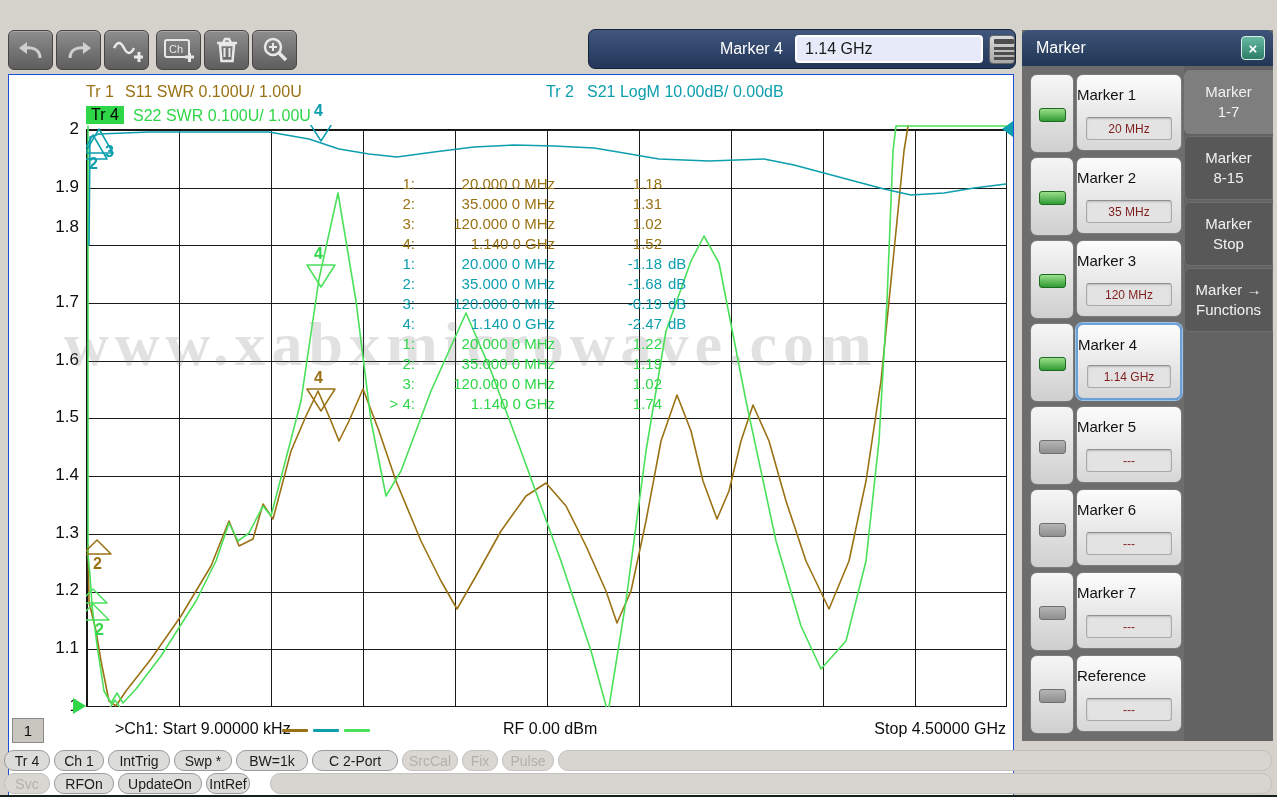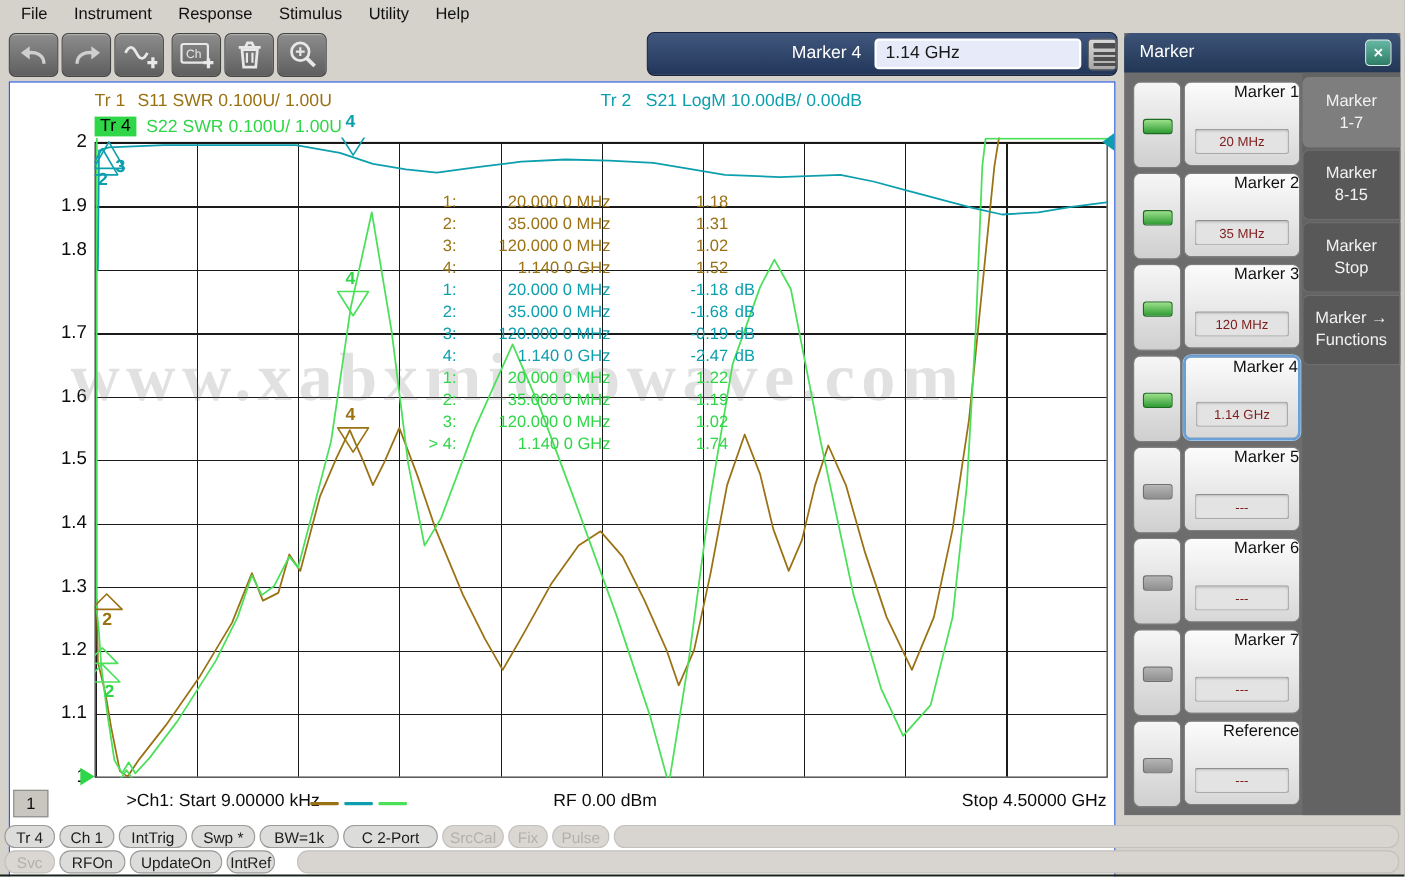--- a/index.html
+++ b/index.html
@@ -23,21 +23,21 @@
   .panel{position:absolute;left:1022px;top:30px;width:251px;height:711px;background:#6d6d6d;}
   .panel-header{position:absolute;left:0;top:0;width:100%;height:36px;background:linear-gradient(#3d5378,#223755);border-radius:6px 6px 0 0;display:flex;align-items:center;}
   .panel-header .ptitle{color:#fff;font-size:16px;margin-left:14px;flex:1;}
   .closebtn{width:22px;height:22px;margin-right:8px;border-radius:4px;background:linear-gradient(#66b8a4,#2e7e66);border:1px solid #d8efe6;color:#fff;font-size:15px;display:flex;align-items:center;justify-content:center;font-weight:bold;}
   .mrow-led{position:absolute;left:8px;width:42px;height:77px;border-radius:7px;background:linear-gradient(#f6f6f6,#cfcfcf);border:1px solid #7d7d7d;}
   .led{position:absolute;left:8px;top:33px;width:25px;height:12px;border-radius:3px;}
   .led.on{background:linear-gradient(#9be08b,#2f9b33);border:1px solid #1c6b20;}
   .led.off{background:linear-gradient(#b5b5b5,#8f8f8f);border:1px solid #6f6f6f;}
   .mrow-btn{position:absolute;left:54px;width:106px;height:77px;border-radius:7px;background:linear-gradient(#fcfcfc,#d7d7d7);border:1px solid #7d7d7d;box-sizing:border-box;}
   .mrow-btn.selected{border:2px solid #6ba1d9;box-shadow:0 0 0 1px #9cc4ea;}
-  .mrow-btn .mname{display:block;text-align:right;font-size:15px;color:#111;}
+  .mrow-btn .mname{display:block;text-align:left;margin-top:11px;font-size:15px;color:#111;}
   .mrow-btn .mval{position:absolute;left:9px;right:9px;bottom:10px;height:21px;border-radius:3px;background:#e3e3e3;border:1px solid #aaa;border-top-color:#8f8f8f;box-shadow:inset 0 1px 2px rgba(0,0,0,.18);font-size:12px;color:#7f1d1d;display:flex;align-items:center;justify-content:center;}
   .tabs-col{position:absolute;left:162px;top:36px;width:89px;height:675px;background:#636363;}
   .tab{position:absolute;left:0;width:89px;height:64px;color:#f2f2f2;font-size:15px;text-align:center;display:flex;flex-direction:column;justify-content:center;line-height:20px;box-sizing:border-box;}
   .tab.inactive{background:#585858;border:1px solid #6e6e6e;border-radius:6px 0 0 6px;}
   .tab.active{background:#7e7e7e;border-radius:6px 0 0 6px;}
   
   .chart{position:absolute;left:8px;top:74px;width:1006px;height:752px;background:#fff;border:1px solid #1d4ed8;box-sizing:border-box;}
   .grid{position:absolute;left:77px;top:54px;width:921px;height:578px;box-sizing:border-box;border:1px solid #161616;
     background-image:repeating-linear-gradient(to right,#1b1b1b 0 1px,transparent 1px 92px),repeating-linear-gradient(to bottom,#1b1b1b 0 1px,transparent 1px 57.7px);}
   .tracesvg{position:absolute;left:0;top:0;}
@@ -63,28 +63,20 @@
   .sbtn{position:absolute;height:21px;border-radius:10px;background:#dcdcda;border:1px solid #9b9b9b;font-size:14px;color:#1c1c1c;display:flex;align-items:center;justify-content:center;box-sizing:border-box;}
   .sbtn.disabled{color:#b2b0ac;border-color:#c3c1bd;background:#dad7d2;}
   .sbtn.empty{background:#d8d5d0;border-color:#c3c1bd;}
   .bottomstrip{position:absolute;left:0;top:795px;width:100%;height:2px;background:#16201b;}
 </style>
 </head>
 <body>
 
 <div class="app">
 
-  <div class="menubar">
-    <span class="menu-item">File</span>
-    <span class="menu-item">Instrument</span>
-    <span class="menu-item">Response</span>
-    <span class="menu-item">Stimulus</span>
-    <span class="menu-item">Utility</span>
-    <span class="menu-item">Help</span>
-  </div>
 
   <div class="iconbtn" style="left:8px">
     <span>
         <svg width="30" height="26" viewBox="0 0 30 26">
           <path d="M24 21 C24 12 16 10 9 11" stroke="#cfcfcf" stroke-width="3" fill="none"></path>
           <polygon points="11,5 11,17 3,11" fill="#cfcfcf"></polygon>
         </svg>
       </span>
   </div>
   <div class="iconbtn" style="left:56px">

